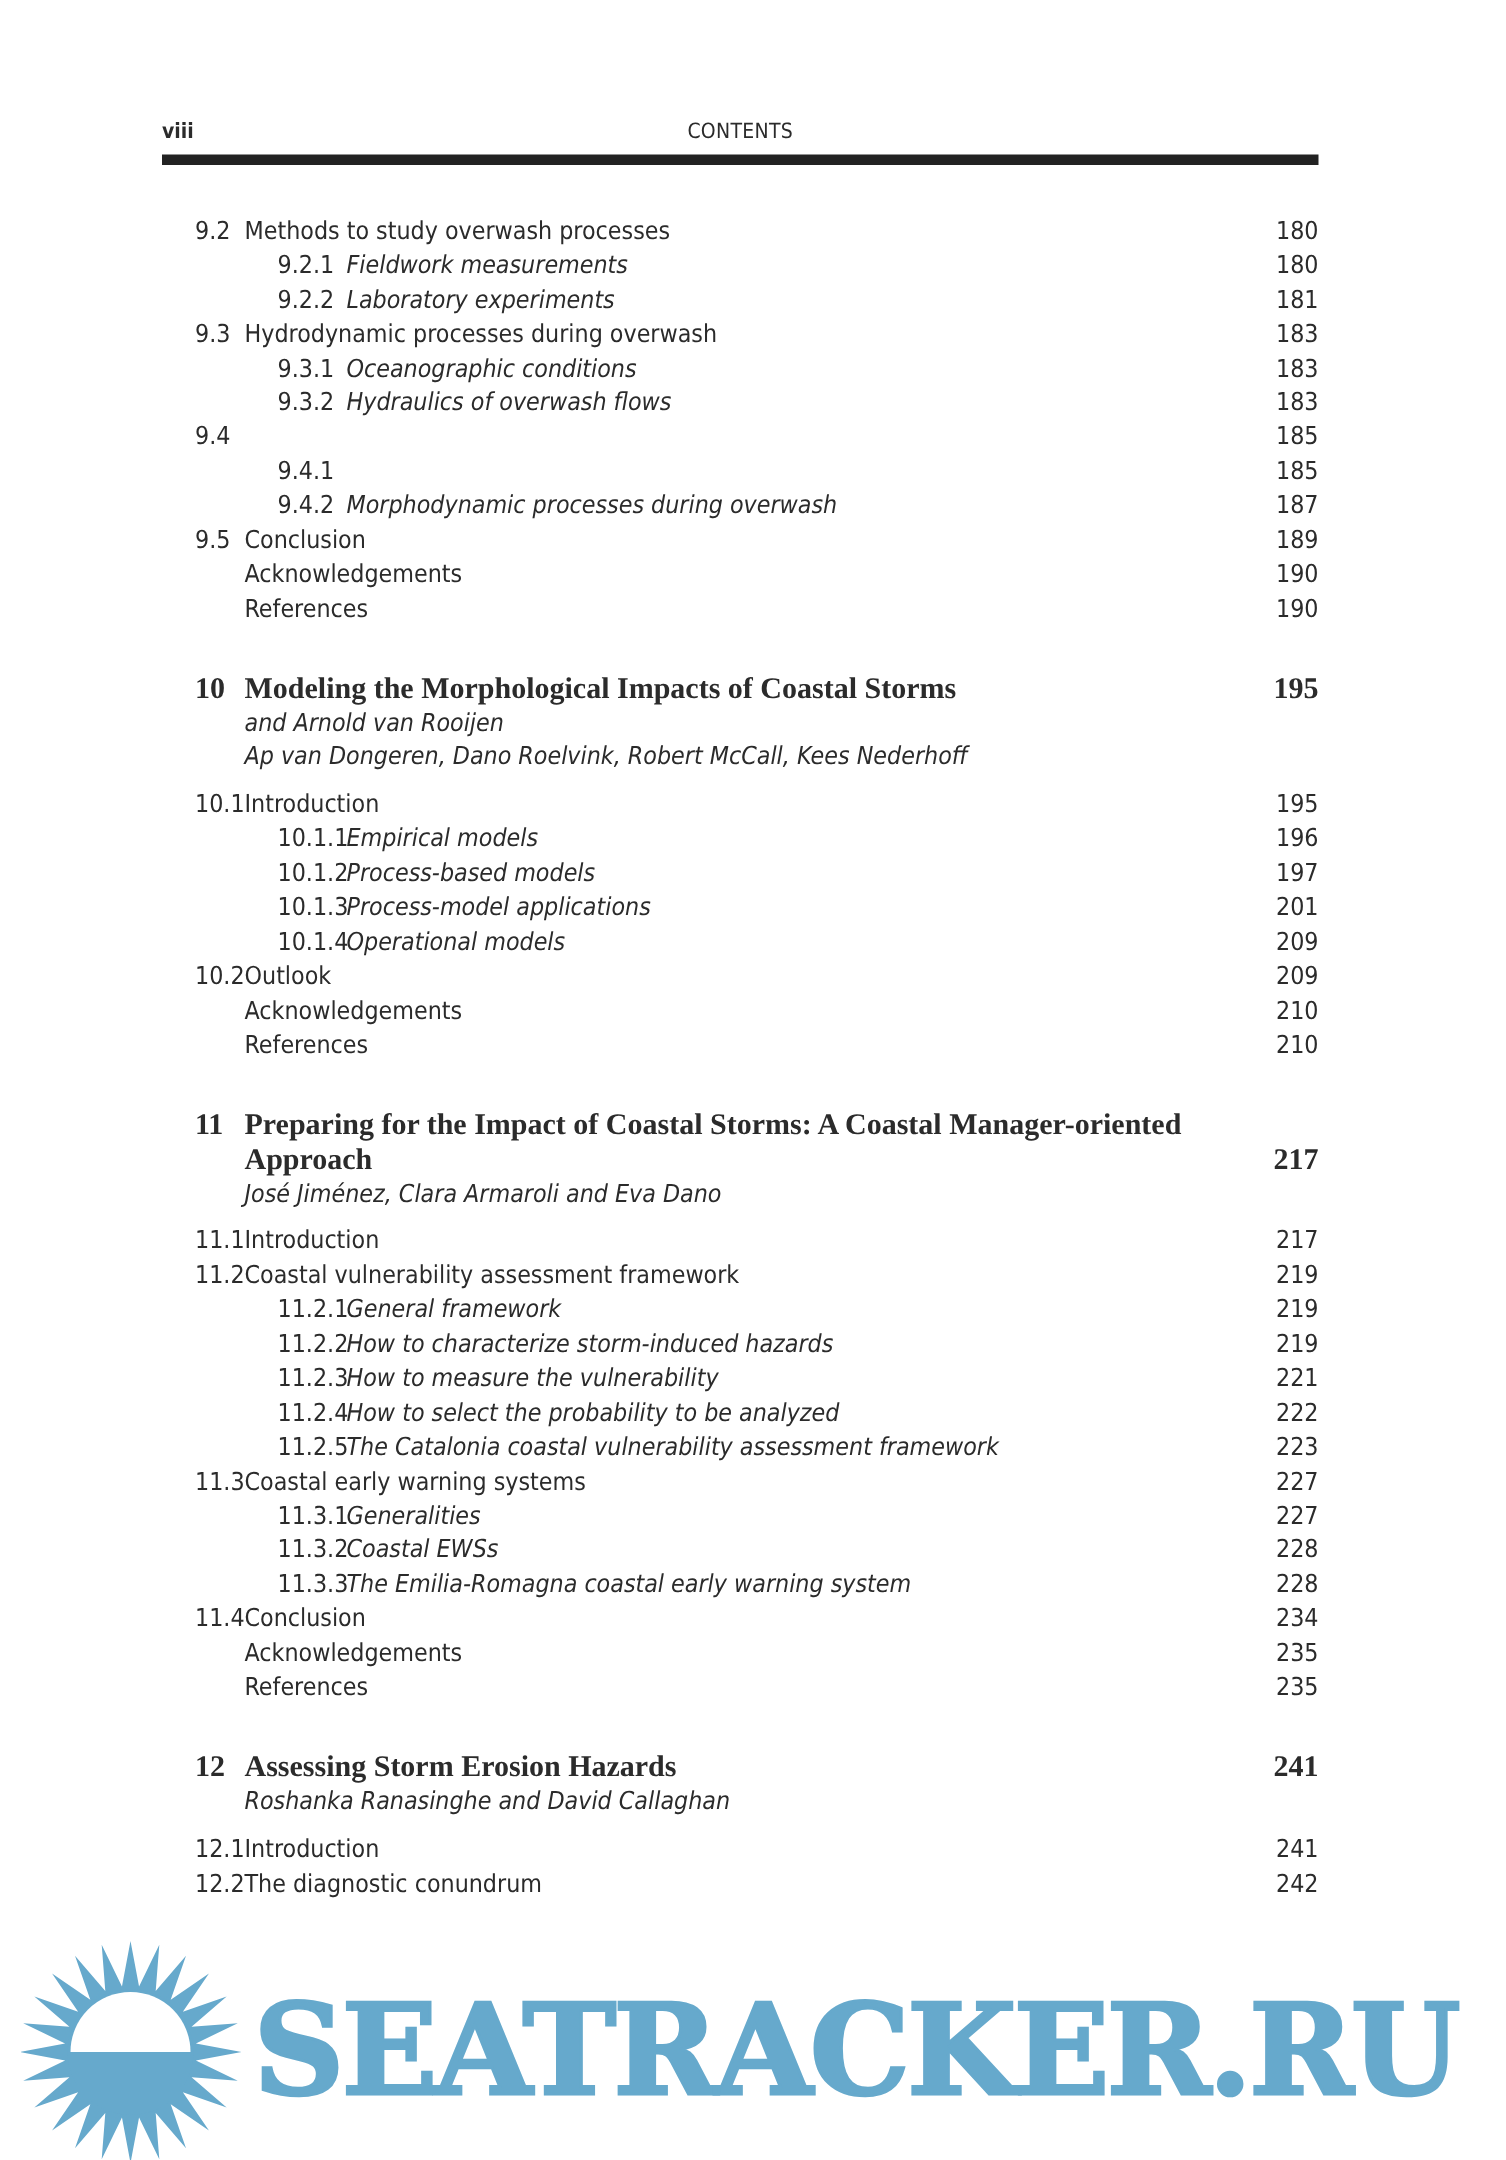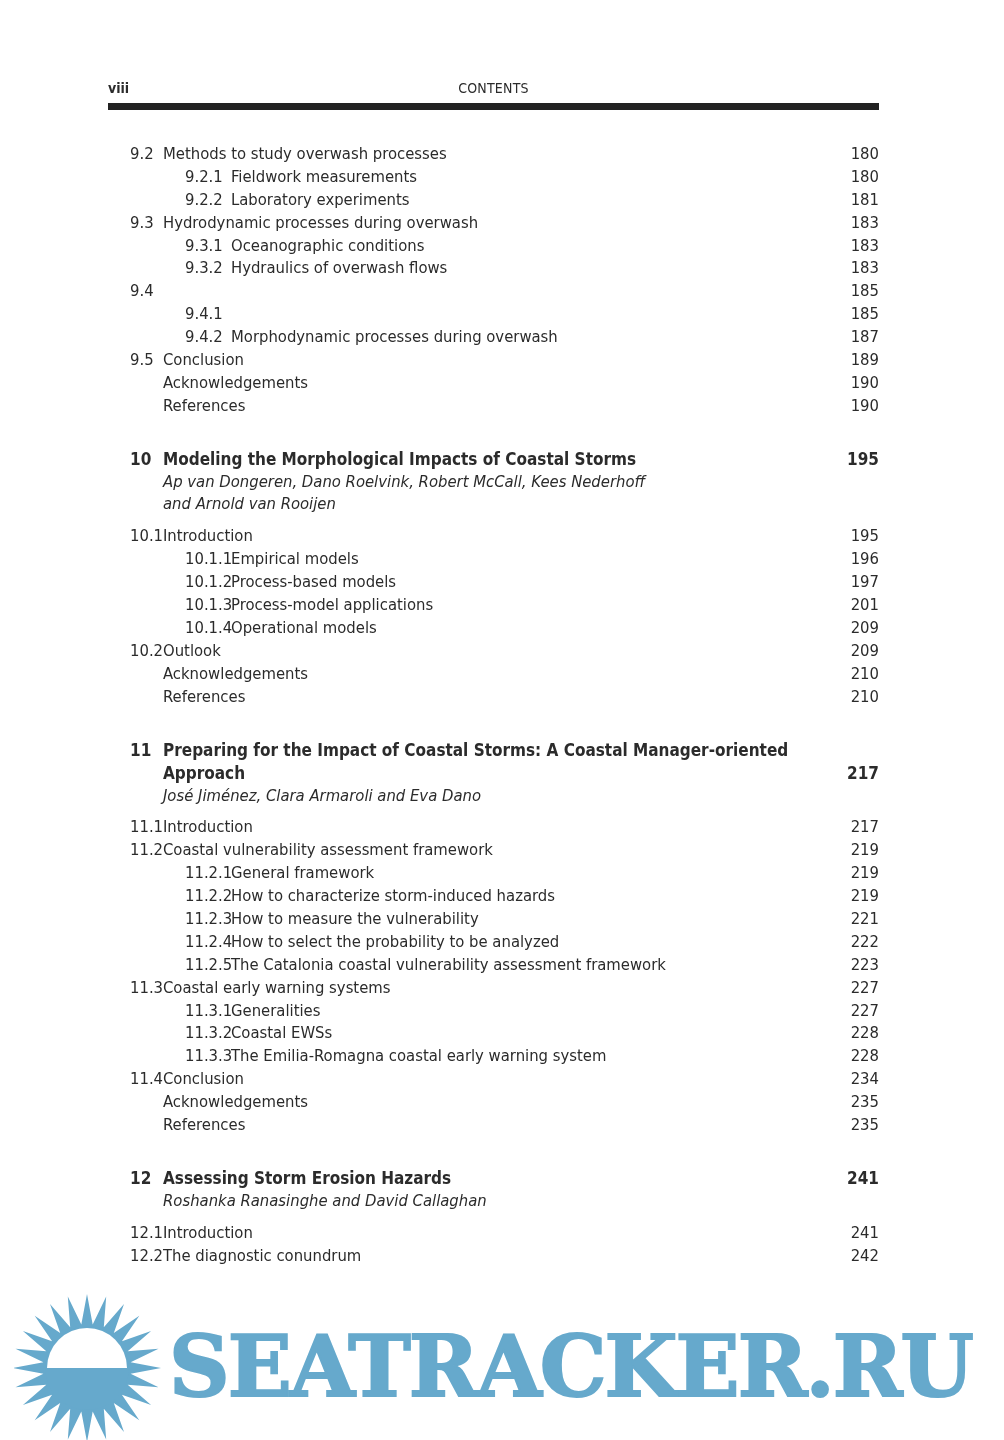--- a/index.html
+++ b/index.html
@@ -9,24 +9,24 @@
   .running-head { position: absolute; top: 80px; left: 0; width: 771px; height: 20px; font-size: 14px; }
   .folio { position: absolute; left: 0; top: 0; font-weight: bold; }
   .head-title { position: absolute; left: 0; right: 0; text-align: center; letter-spacing: 0.2px; }
   .rule { position: absolute; top: 103px; left: 0; width: 771px; height: 7px; background: #222222; }
 
   .toc { position: absolute; top: 143px; left: 0; width: 771px; font-size: 16.5px; transform-origin: left top; }
   .row { position: relative; height: 22.9px; line-height: 22.9px; white-space: nowrap; }
   .num { position: absolute; left: 0; margin-left: 22px; }
   .title { position: absolute; left: 55px; }
   .sub .num { left: 55px; }
-  .sub .title { left: 123px; }
+  .sub .title { left: 123px; font-style: italic; }
   .page-no { position: absolute; right: 0; text-align: center; }
   .gap { height: 30px; }
-  .chapter { font-weight: bold; font-size: 17px; }
+  .chapter { font-weight: bold; font-size: 20px; font-family: Liberation Serif, serif; }
   .chapter.two-line { height: 46px; }
   .chapter.two-line .title { width: 660px; white-space: normal; line-height: 23px; }
   .chapter.two-line .page-no { bottom: 0; line-height: 23px; }
   .authors { position: relative; padding-left: 55px; font-style: italic; line-height: 22.9px; font-size: 16.5px; margin-bottom: 9px; }
 
   .watermark { position: absolute; left: 12px; top: 1290px; width: 1004px; height: 150px; }
   .wm-text { position: absolute; left: 157px; top: 1325px; font-family: "DejaVu Serif", "Liberation Serif", serif;
              font-weight: bold; font-size: 84px; letter-spacing: -2px; color: #66a9cc; line-height: 1;
              -webkit-text-stroke: 2px #66a9cc; }
 </style>
@@ -102,22 +102,22 @@
       </div>
 
     <div class="gap"></div>
 
     <div class="row chapter">
         <span class="num">10</span>
         <span class="title">Modeling the Morphological Impacts of Coastal Storms</span>
         <span class="page-no">195</span>
       </div>
     <div class="authors">
+        <div>and Arnold van Rooijen</div>
         <div>Ap van Dongeren, Dano Roelvink, Robert McCall, Kees Nederhoff</div>
-        <div>and Arnold van Rooijen</div>
       </div>
     <div class="row">
         <span class="num">10.1</span>
         <span class="title">Introduction</span>
         <span class="page-no">195</span>
       </div>
     <div class="row sub">
         <span class="num">10.1.1</span>
         <span class="title">Empirical models</span>
         <span class="page-no">196</span>

